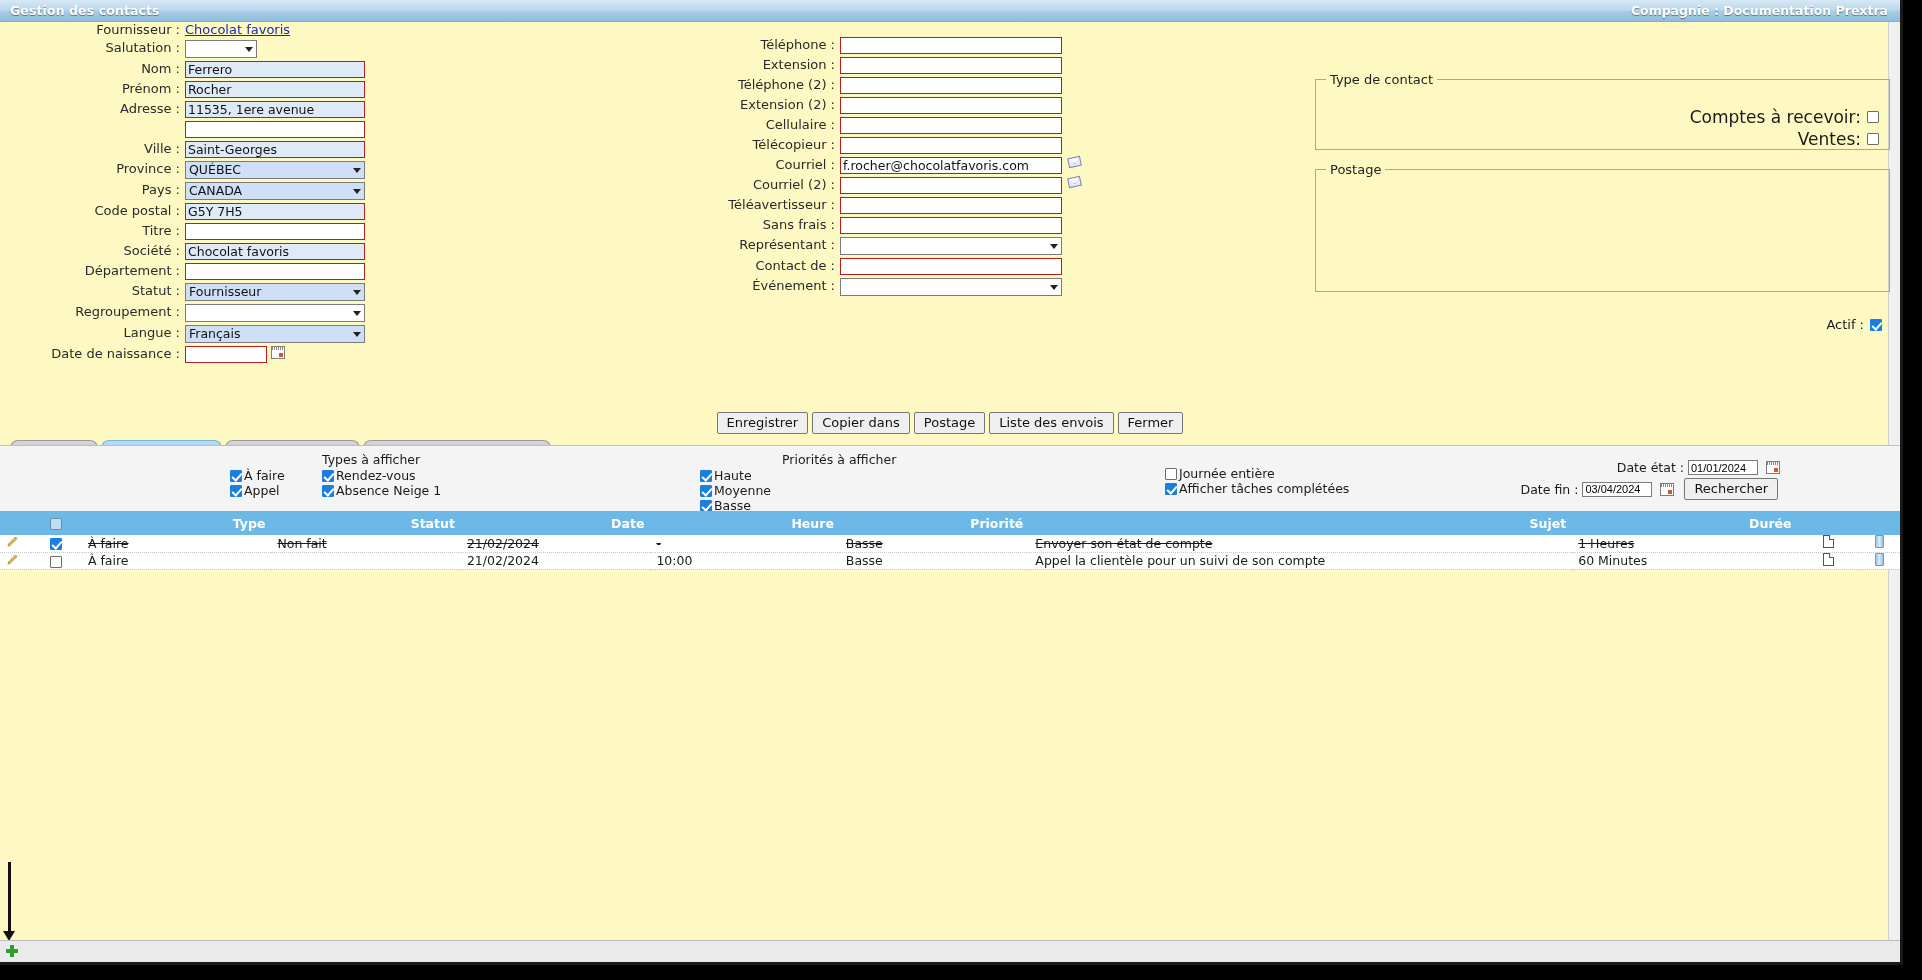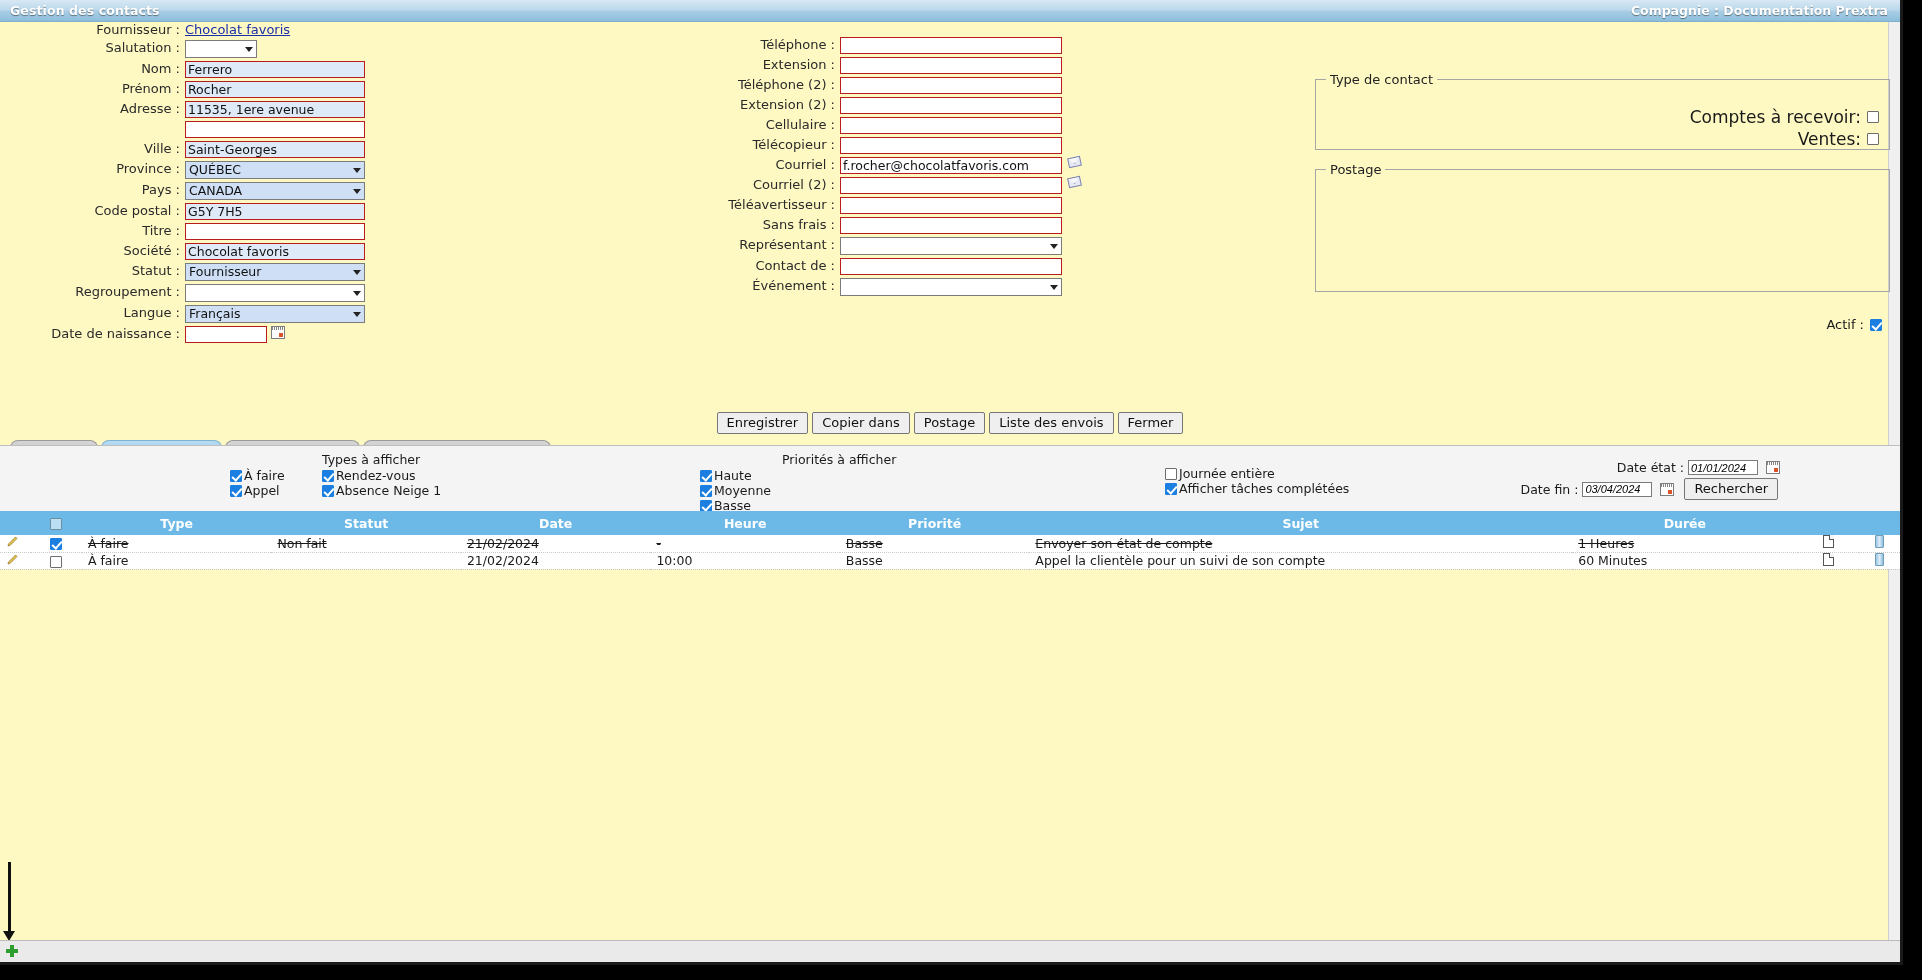--- a/index.html
+++ b/index.html
@@ -164,27 +164,27 @@
   
   .filters{
     position:absolute; left:0; top:445px; width:100%; height:66px;
     background:#f4f4f4; border-top:1px solid #bfbfbf;
   }
   .fcol{ position:absolute; font-size:12.5px; }
   .fcol .hdr{ margin-bottom:1px; white-space:nowrap;}
   .fitem{ display:flex; align-items:center; gap:2px; line-height:15px; white-space:nowrap;}
 
   .daterow{ display:flex; align-items:center; justify-content:flex-end; gap:4px; margin-bottom:3px; font-size:12.5px;}
-  .dinp{ width:70px; height:15px; border:1px solid #7b7b7b; font-size:11px; padding:0 2px; background:#fff;font-style:italic;}
+  .dinp{ width:70px; height:15px; border:1px solid #7b7b7b; font-size:11px; padding:0 2px; background:#fff;}
 
   
   .tablewrap{ position:absolute; left:0; top:511px; width:100%; bottom:28px; overflow:hidden;}
   table.grid{ width:100%; border-collapse:collapse; font-size:12.5px;}
   table.grid thead th{
-    background:#6cb9e8; color:#fff; font-weight:bold; text-align:center;
+    background:#6cb9e8; color:#fff; font-weight:bold; text-align:right;
     height:24px; padding:0 6px; font-size:12.5px; white-space:nowrap;
   }
   table.grid tbody td{
     height:17px; padding:0 6px; border-bottom:1px dotted #c9c9c9; vertical-align:middle;
     white-space:nowrap; background:#fff;
   }
   tr.done td{ text-decoration:line-through; }
   .pencil{ width:13px;height:13px;display:inline-block; }
   .docic{
     display:inline-block;width:11px;height:13px;border:1px solid #555;background:#fff;position:relative;
@@ -277,20 +277,24 @@
             <div class="fld-label" style="position: relative;">Code postal :</div>
             <input type="text" readonly="" class="inp filled" value="G5Y 7H5" style="width: 180px;">
           </div>
           <div class="fld-row">
             <div class="fld-label" style="position: relative;">Titre :</div>
             <input type="text" readonly="" class="inp" value="" style="width: 180px;">
           </div>
           <div class="fld-row">
             <div class="fld-label" style="position: relative;">Société :</div>
             <input type="text" readonly="" class="inp filled" value="Chocolat favoris" style="width: 180px;">
+          </div>
+          <div class="fld-row">
+            <div class="fld-label" style="position: relative;">Département :</div>
+            <input type="text" readonly="" class="inp" value="" style="width: 180px;">
           </div>
           <div class="fld-row">
             <div class="fld-label" style="position: relative;">Statut :</div>
             <div class="sel filled" style="width: 180px;"><span>Fournisseur</span><span class="carat"></span></div>
           </div>
           <div class="fld-row">
             <div class="fld-label" style="position: relative;">Regroupement :</div>
             <div class="sel" style="width: 180px;"><span></span><span class="carat"></span></div>
           </div>
           <div class="fld-row">

